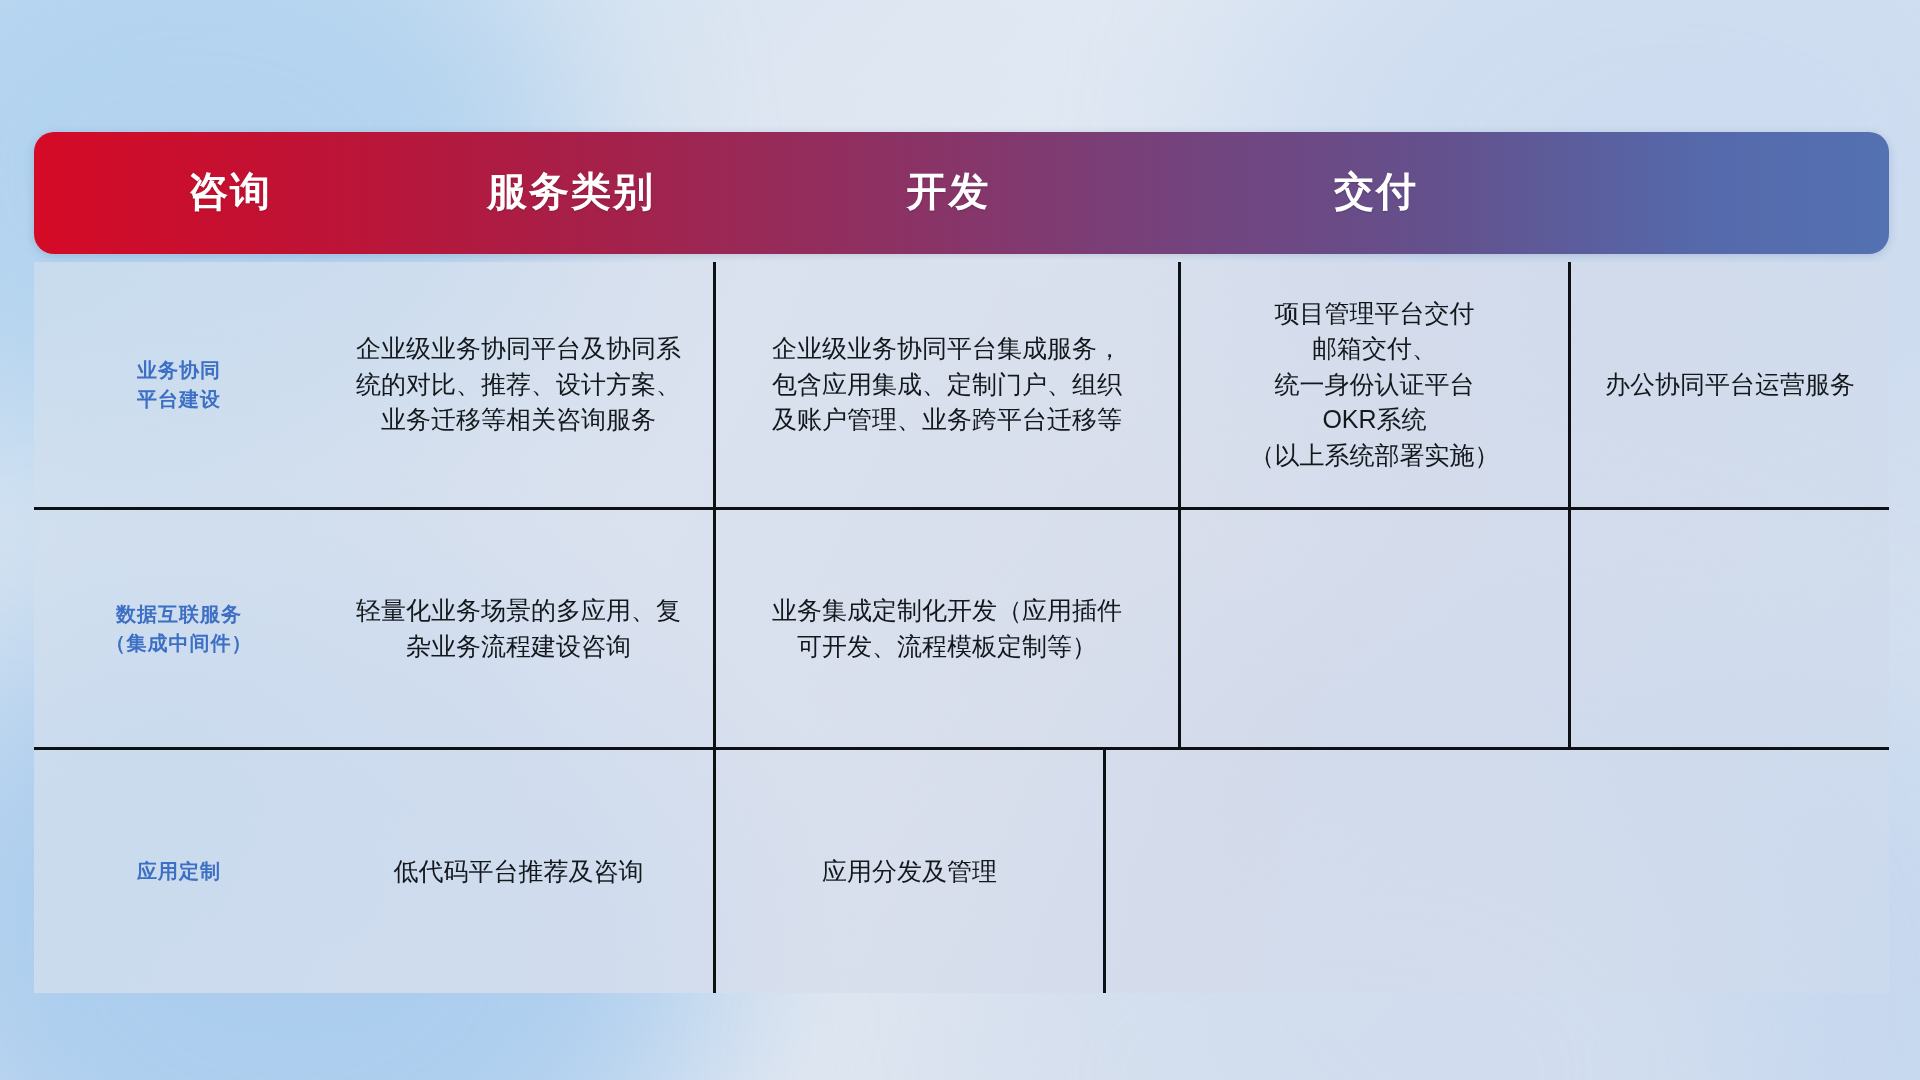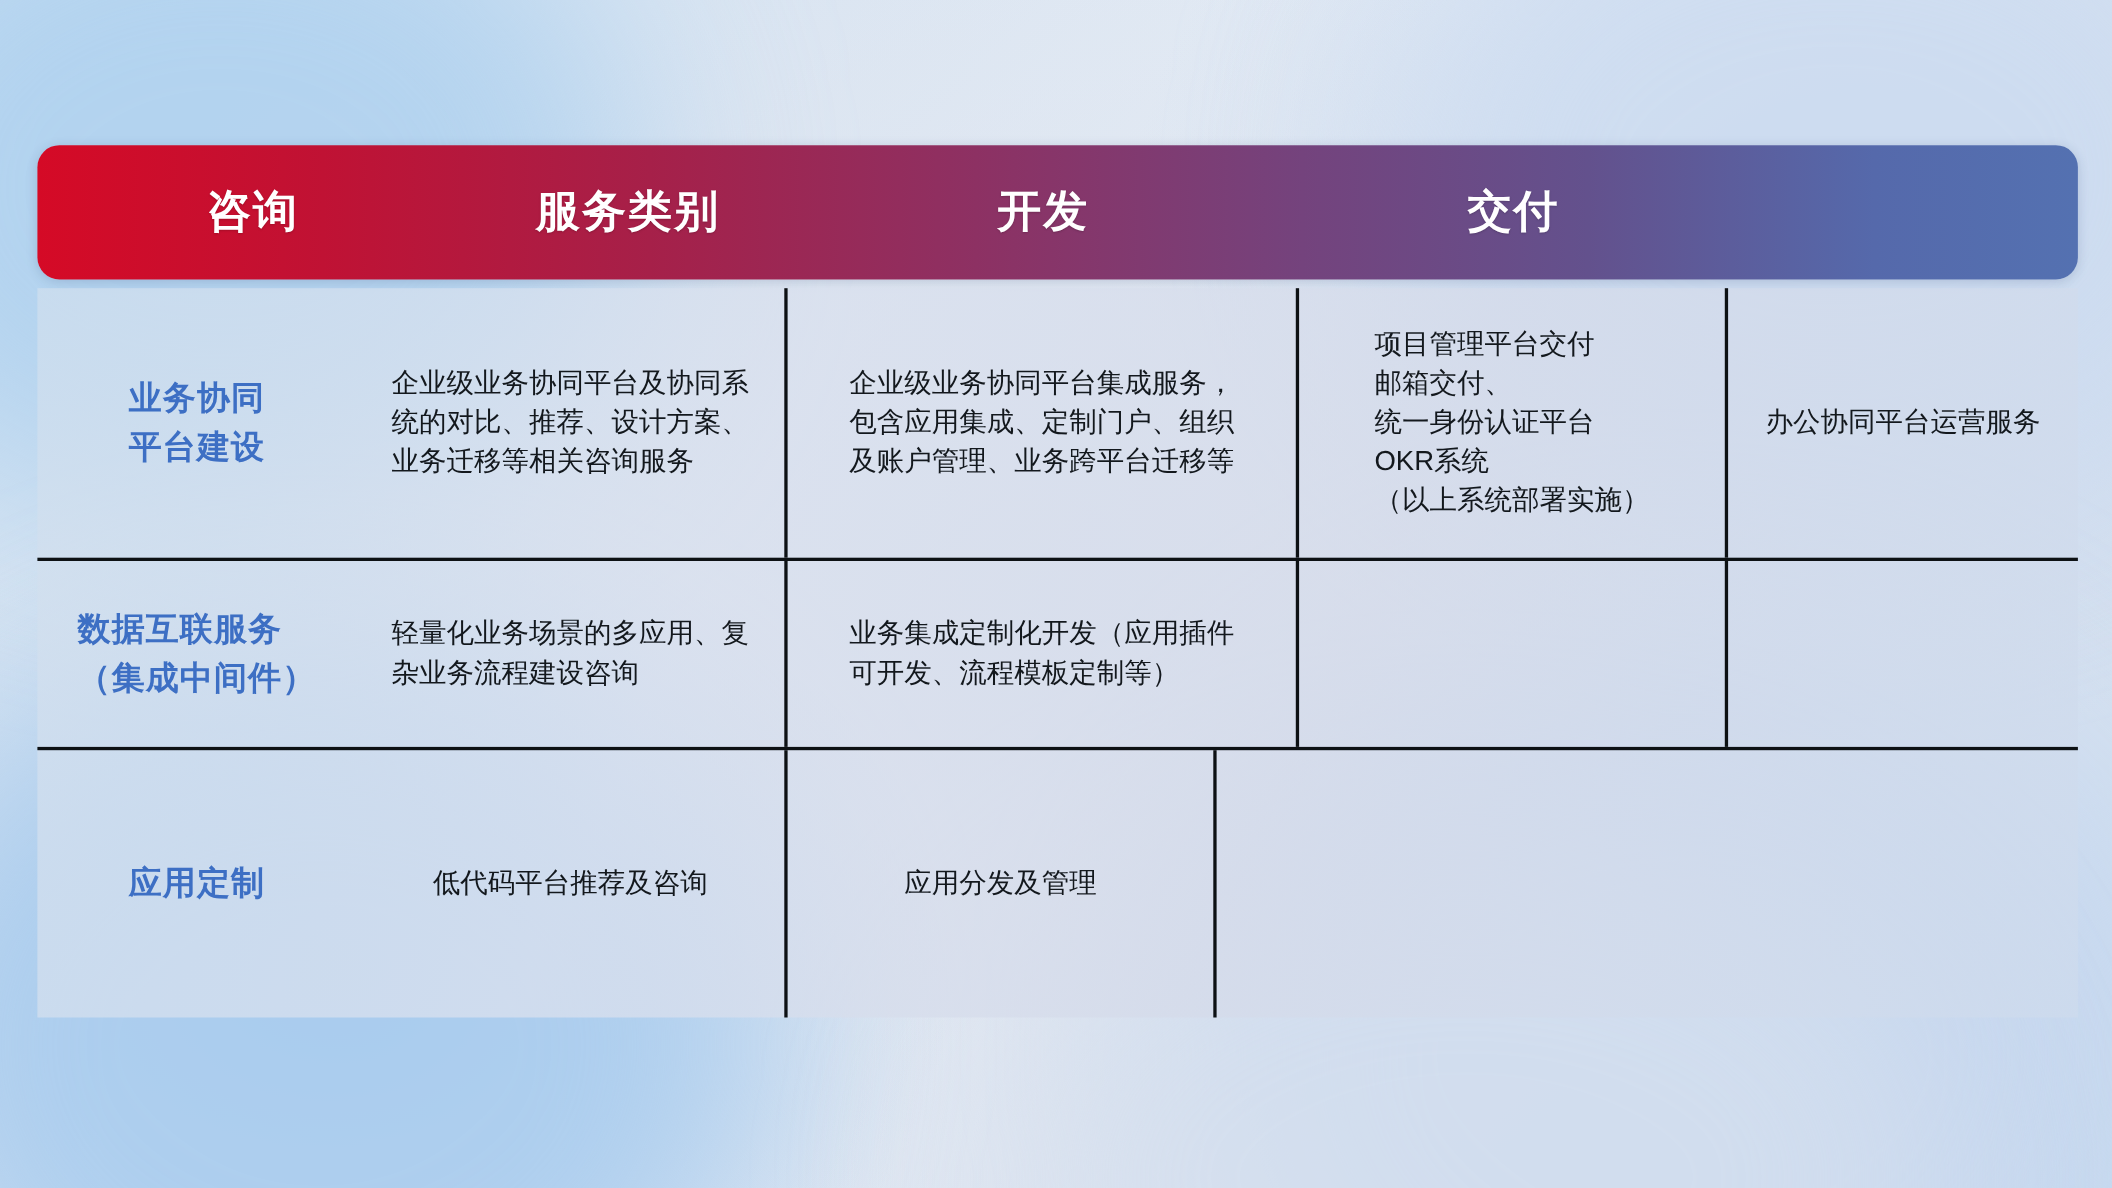--- a/index.html
+++ b/index.html
@@ -97,40 +97,41 @@
     display: flex;
     position: relative;
     border-bottom: 3px solid #0d1114;
   }
   .row:last-child { border-bottom: none; }
 
   .cell {
     display: flex;
     align-items: center;
     justify-content: center;
+    text-align: center;
     padding: 10px 14px;
     line-height: 1.42;
     color: #13181d;
     font-size: 25px;
     white-space: pre-line;
   }
 
   
   .cell.rule-right { border-right: 3px solid #0d1114; }
 
   .cell.category {
     color: #3d6fc4;
     font-weight: 700;
-    font-size: 30px;
+    font-size: 20px;
     letter-spacing: 1px;
     line-height: 1.45;
   }
 
   .row.r1 { height: 248px; }
-  .row.r2 { height: 172px; }
+  .row.r2 { height: 240px; }
   .row.r3 { height: 243px; }
 </style>
 </head>
 <body>
 
 <div class="bg-blob a"></div>
 <div class="bg-blob b"></div>
 <div class="bg-blob c"></div>
 <div class="bg-blob d"></div>
 <div class="bg-blob e"></div>

